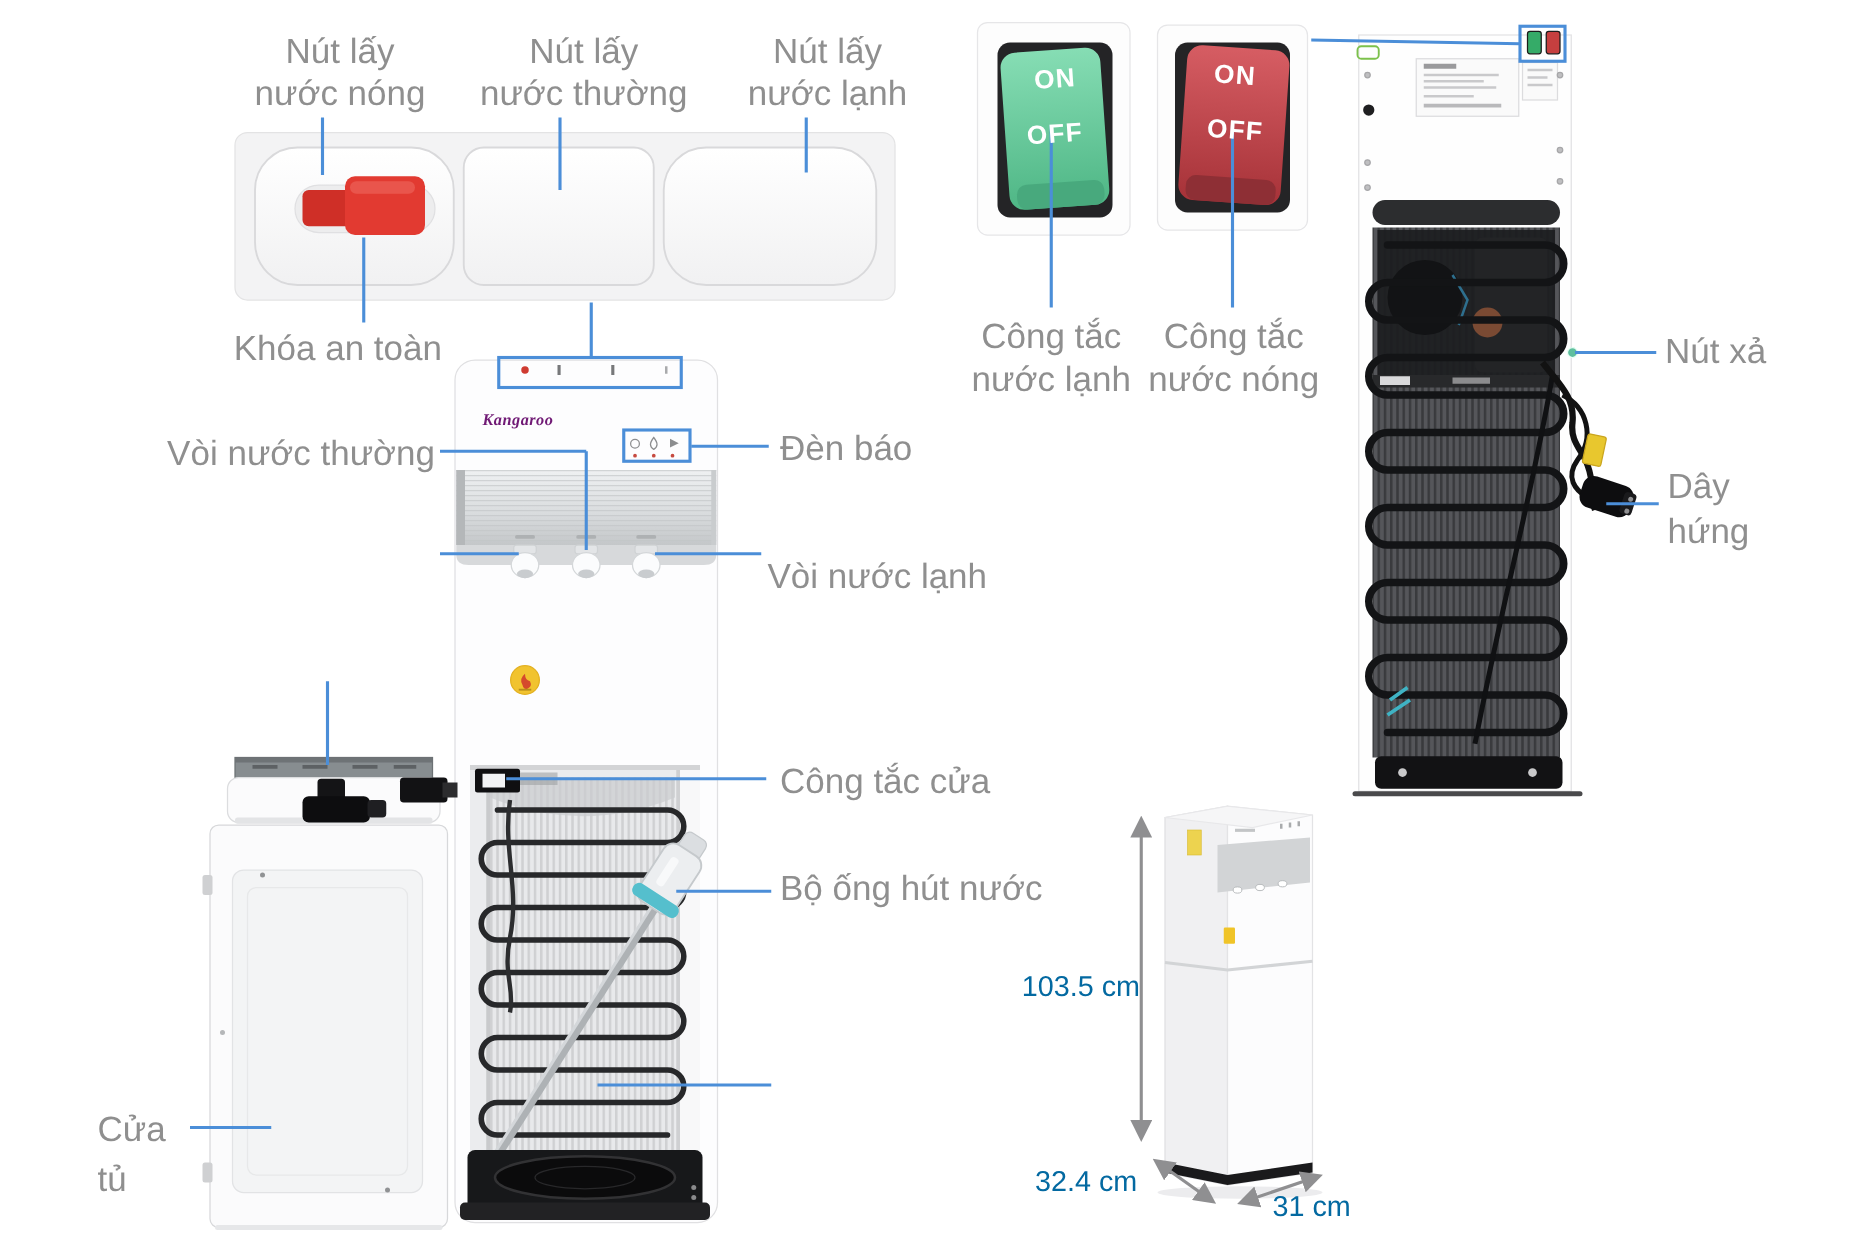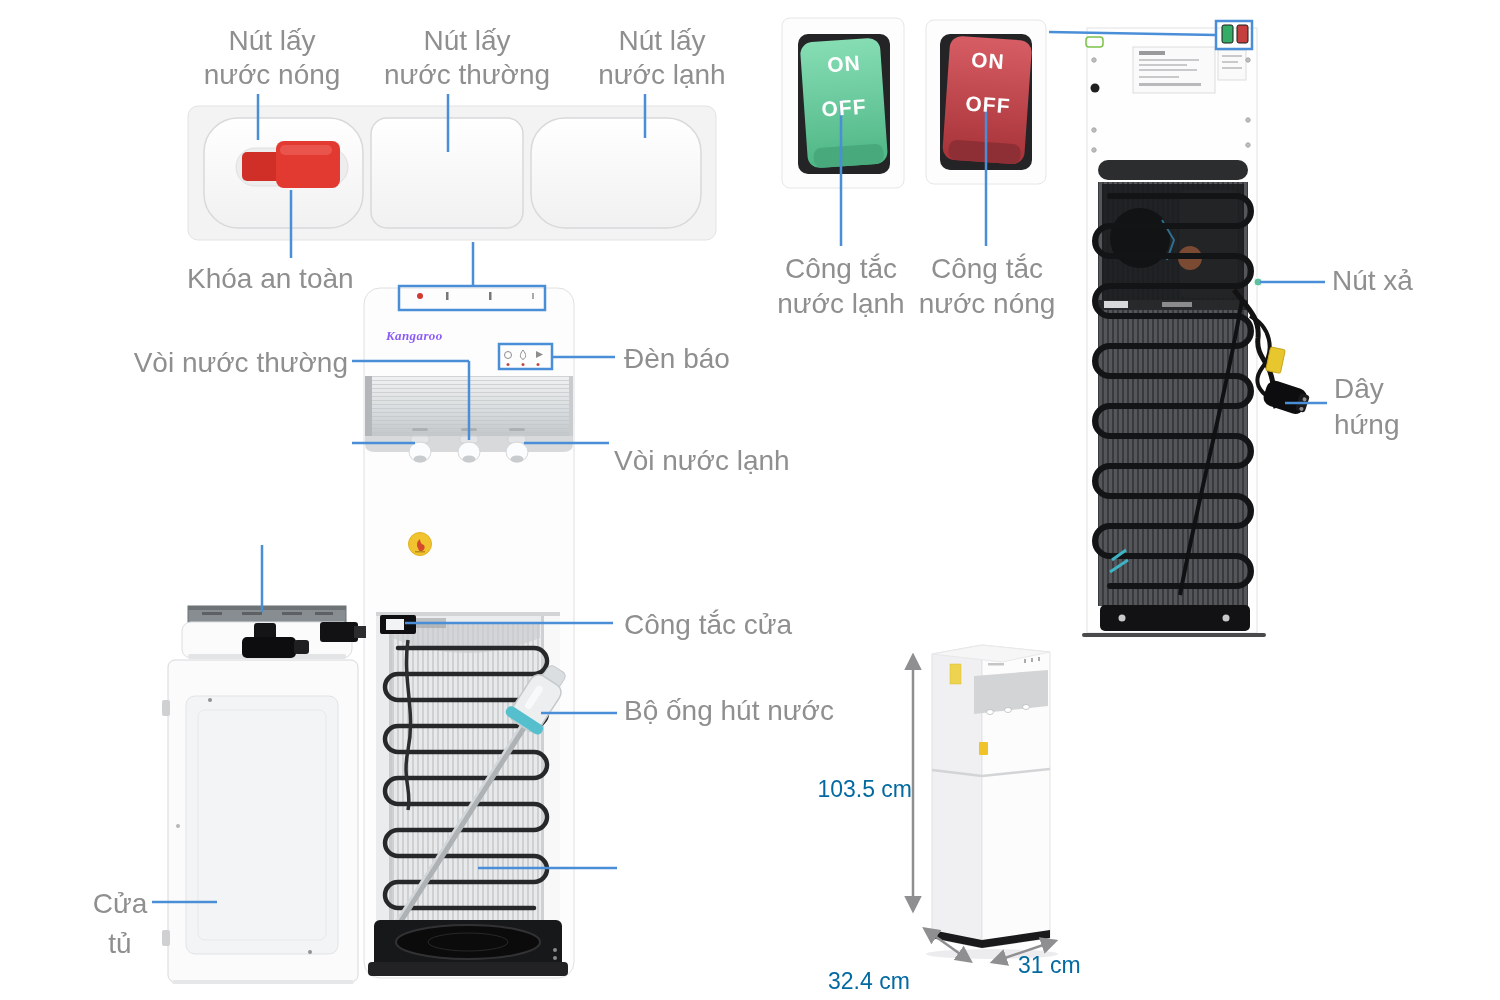--- a/index.html
+++ b/index.html
@@ -15,26 +15,26 @@
   #lbl-drain{left:1320px;top:264px;}
   #lbl-cord{left:1322px;top:371px;line-height:36px;}
   #lbl-tap-normal{left:118px;top:346px;width:218px;text-align:right;}
   #lbl-indicator{left:612px;top:342px;}
   #lbl-tap-hot{left:118px;top:428px;width:218px;text-align:right;}
   #lbl-tap-cold{left:602px;top:444px;text-align:right;}
   #lbl-tray{left:140px;top:503px;}
   #lbl-door-switch{left:612px;top:608px;}
   #lbl-tube{left:612px;top:694px;}
   #lbl-bay{left:602px;top:834px;width:160px;text-align:center;line-height:40px;}
-  #lbl-door{left:66px;top:884px;width:84px;text-align:center;line-height:40px;}
+  #lbl-door{left:66px;top:884px;width:84px;line-height:40px;}
   .dim{font-size:23px;color:#0369a1;}
   #dim-h{left:736px;top:772px;width:164px;text-align:right;}
-  #dim-d{left:816px;top:964px;}
+  #dim-d{left:816px;top:928px;}
   #dim-w{left:1006px;top:948px;}
-  #brand{position:absolute;left:374px;top:328px;font:italic 700 13px "Liberation Serif",serif;color:#8b5cf6;letter-spacing:0.4px;}
+  #brand{position:absolute;left:374px;top:328px;font:italic 700 13px "Liberation Serif",serif;color:#701a75;letter-spacing:0.4px;}
   .sw-txt{position:absolute;color:#ffffff;font:700 21px/24px "Liberation Sans",sans-serif;text-align:center;letter-spacing:1px;}
   #on-cold{left:800px;top:52px;width:64px;transform:rotate(-4deg);}
   #off-cold{left:798px;top:96px;width:68px;transform:rotate(-4deg);}
   #on-hot{left:944px;top:49px;width:64px;transform:rotate(4deg);}
   #off-hot{left:942px;top:93px;width:68px;transform:rotate(4deg);}
 </style>
 </head>
 <body>
 
 <div class="stage">

